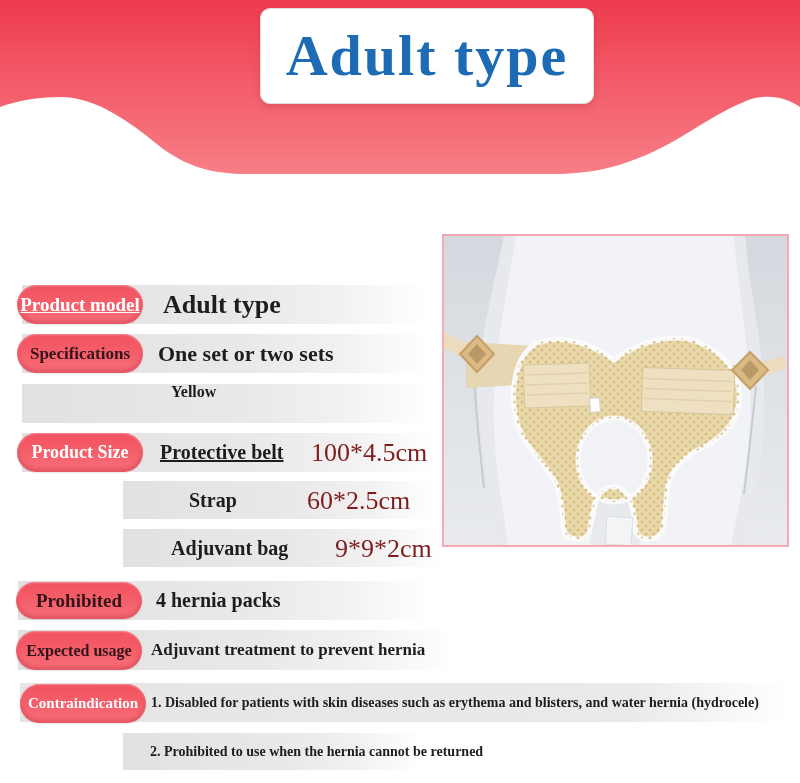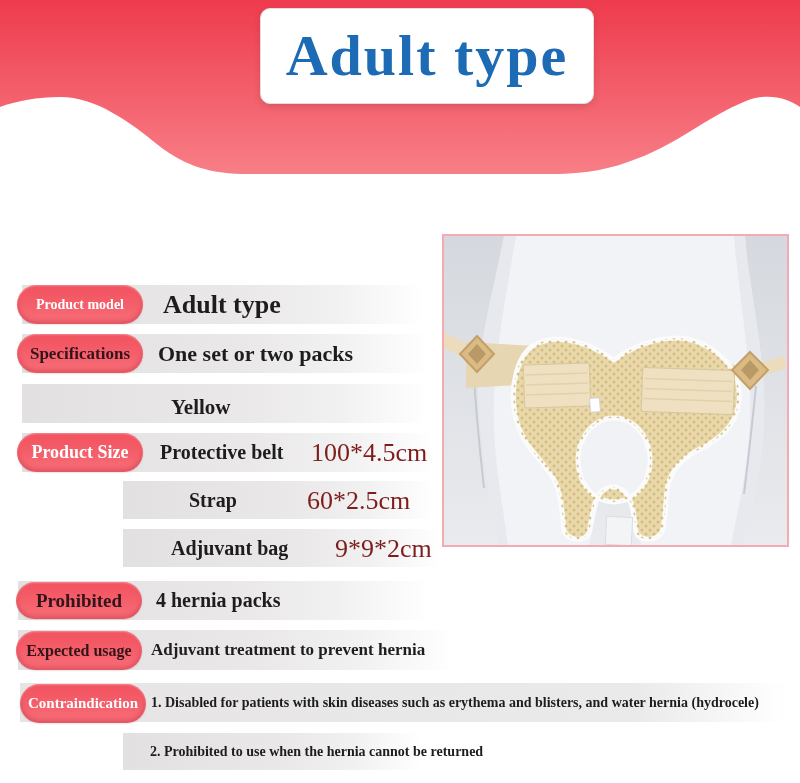--- a/index.html
+++ b/index.html
@@ -16,28 +16,28 @@
          background:linear-gradient(90deg,#e2e0e1 0%,#eae8e9 55%,#f2f1f1 78%,rgba(255,255,255,0) 100%);}
   .pill{position:absolute;width:126px;height:39px;border-radius:20px;display:flex;align-items:center;justify-content:center;
         font-weight:bold;color:#ffffff;text-align:center;
         background:linear-gradient(180deg,#f2525f 0%,#f4606b 55%,#f7707a 100%);
         box-shadow:inset 0 1px 2px rgba(255,255,255,.35), inset 0 -3px 4px rgba(190,32,50,.38), 0 1px 2px rgba(0,0,0,.10);}
   .pill-dark{color:#33141a;}
   .val{position:absolute;height:39px;display:flex;align-items:center;color:#1d1d1d;font-weight:bold;white-space:nowrap;}
   .size{position:absolute;height:39px;display:flex;align-items:center;color:#7f1d1d;
         font-family:Liberation Serif, serif;white-space:nowrap;}
   
-  .r1-strip{left:22px;top:285px;width:403px;}  .r1-pill{left:17px;top:285px;font-size:14px;}
+  .r1-strip{left:22px;top:285px;width:403px;}  .r1-pill{left:17px;top:285px;font-size:19px;text-decoration:underline;}
   .r1-val{left:163px;top:285px;font-size:26px;}
   .r2-strip{left:22px;top:334px;width:408px;}  .r2-pill{left:17px;top:334px;font-size:17px;}
   .r2-val{left:158px;top:334px;font-size:22px;}
   .r3-strip{left:22px;top:384px;width:408px;}  .r3-pill{left:17px;top:384px;font-size:19px;}
-  .r3-val{left:171px;top:388px;font-size:21px;}
+  .r3-val{left:171px;top:372px;font-size:16px;}
   .r4-strip{left:22px;top:433px;width:415px;}  .r4-pill{left:17px;top:433px;font-size:18px;}
-  .r4-val{left:160px;top:433px;font-size:20px;} .r4-size{left:311px;top:433px;font-size:26px;}
+  .r4-val{left:160px;top:433px;font-size:20px;text-decoration:underline;} .r4-size{left:311px;top:433px;font-size:26px;}
   .r5-strip{left:123px;top:481px;width:312px;height:38px;}
   .r5-val{left:189px;top:481px;font-size:20px;} .r5-size{left:307px;top:481px;font-size:26px;}
   .r6-strip{left:123px;top:529px;width:318px;height:38px;}
   .r6-val{left:171px;top:529px;font-size:20px;} .r6-size{left:335px;top:529px;font-size:26px;}
   .r7-strip{left:18px;top:581px;width:412px;}  .r7-pill{left:16px;top:582px;height:37px;font-size:19px;}
   .r7-val{left:156px;top:581px;font-size:20px;}
   .r8-strip{left:18px;top:630px;width:437px;height:40px;} .r8-pill{left:16px;top:631px;font-size:16px;align-items:center;}
   .r8-val{left:151px;top:630px;font-size:17px;}
   .r9-strip{left:20px;top:683px;width:768px;
             background:linear-gradient(90deg,#e6e4e5 0%,#ebeaea 80%,rgba(255,255,255,0) 100%);}
@@ -73,21 +73,21 @@
   <div class="strip r1-strip"></div>
   <div class="pill r1-pill">
     <span>Product model</span>
     </div>
   <div class="val r1-val">Adult type</div>
 
   <div class="strip r2-strip"></div>
   <div class="pill pill-dark r2-pill">
     <span>Specifications</span>
     </div>
-  <div class="val r2-val">One set or two packs</div>
+  <div class="val r2-val">One set or two sets</div>
 
   <div class="strip r3-strip"></div>
   <div class="val r3-val">Yellow</div>
 
   <div class="strip r4-strip"></div>
   <div class="pill r4-pill">
     <span>Product Size</span>
     </div>
   <div class="val r4-val">Protective belt</div>
   <div class="size r4-size">100*4.5cm</div>

